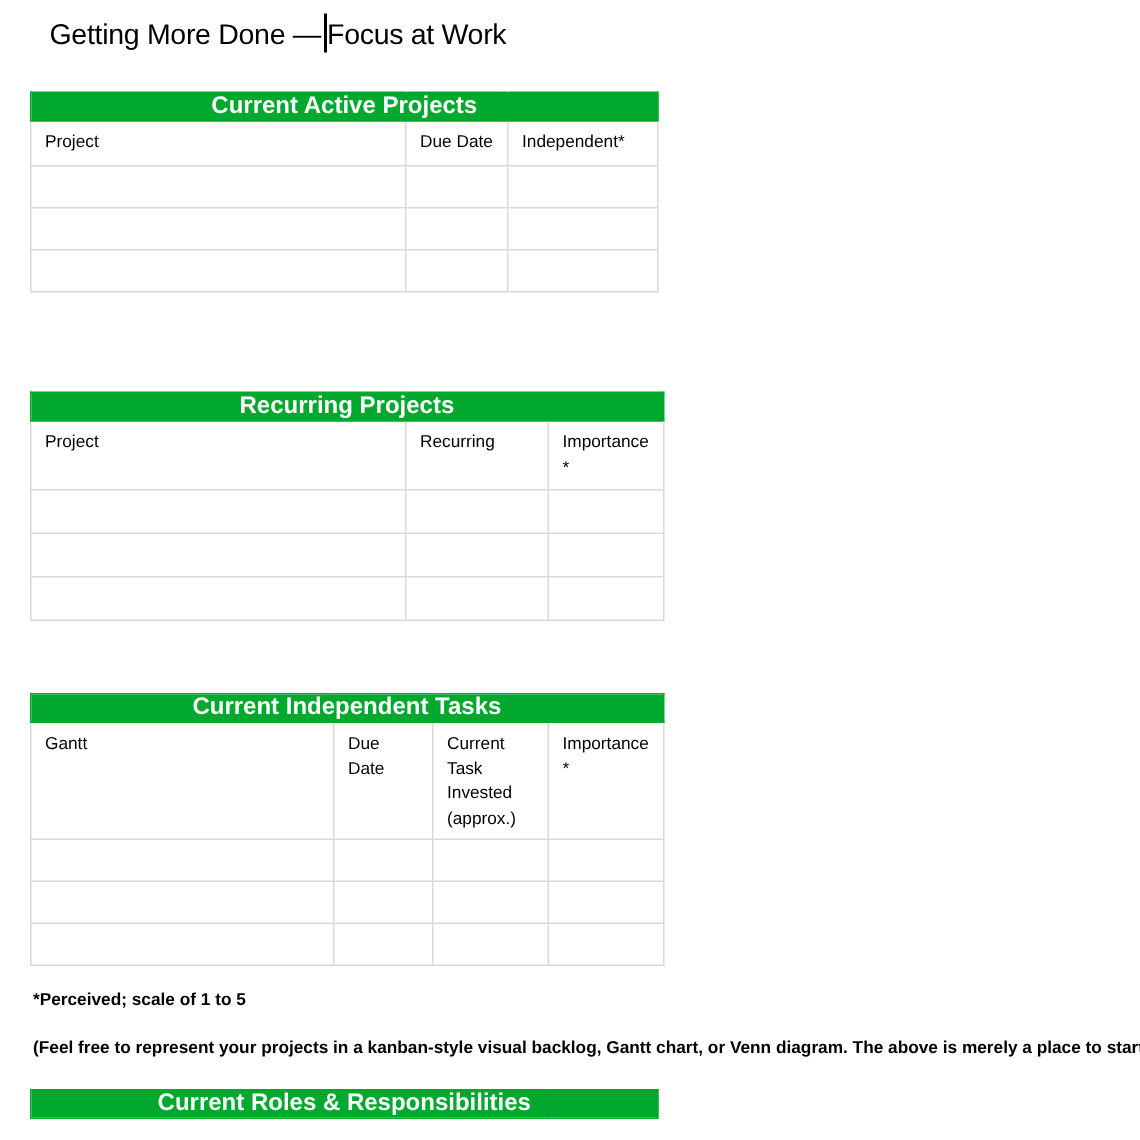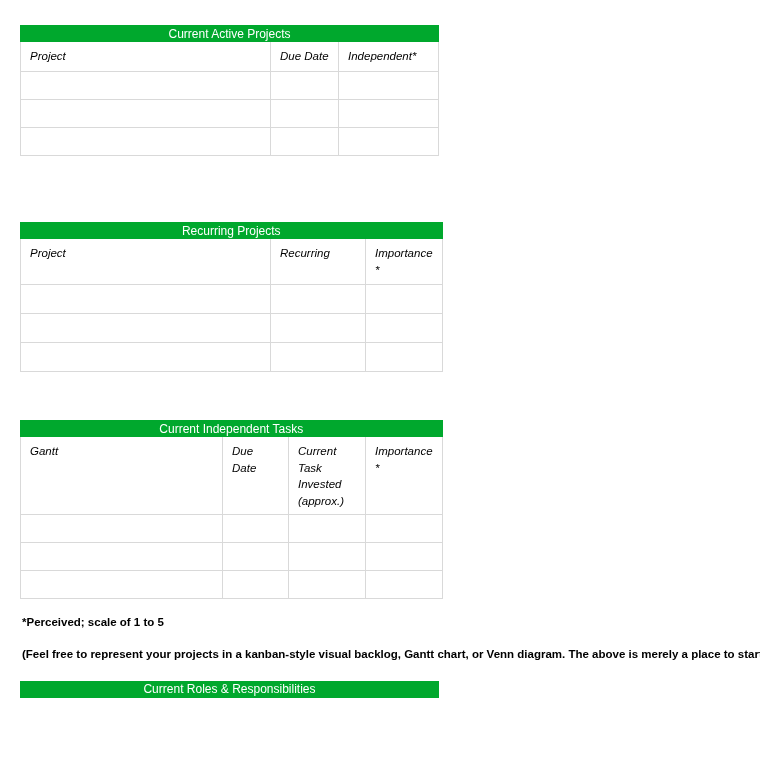--- a/index.html
+++ b/index.html
@@ -38,28 +38,27 @@
     font-size: 11.5px;
   }
   table.doc-table td {
     border: 1px solid #d9d9d9;
     padding: 0;
   }
   tr.band td {
     background: var(--accent, #00A82D);
     border: 1px solid var(--accent, #00A82D);
     color: #fff;
-    font-weight: normal;
-    font-size: 12px;
+    font-weight: bold;
+    font-size: 16px;
     text-align: center;
     height: 16px;
     vertical-align: middle;
   }
   tr.cols td {
-    font-style: italic;
     vertical-align: top;
     padding: 6px 9px 4px 9px;
     line-height: 1.45;
     white-space: pre-line;
   }
   tr.row td { height: 28px; }
 
   .t1 { margin-top: 25px; }
   .t2 { margin-top: 66px; padding-left: 28px; }
   .t3 { margin-top: 48px; padding-left: 44px; }
@@ -78,20 +77,21 @@
     font-weight: bold;
   }
   .footnote.first { margin-top: 17px; }
   .footnote.second { margin-top: 19px; }
 </style>
 </head>
 <body>
 
 <div class="page">
 
+  <div class="doc-title"><span>Getting More Done —</span><span class="text-cursor"></span><span>Focus at Work</span></div>
 
   <table class="doc-table t1">
     <colgroup>
         <col style="width:250px">
         <col style="width:68px">
         <col style="width:100px">
       </colgroup>
     <tbody>
         <tr class="band">
       <td colspan="3">Current Active Projects</td>

